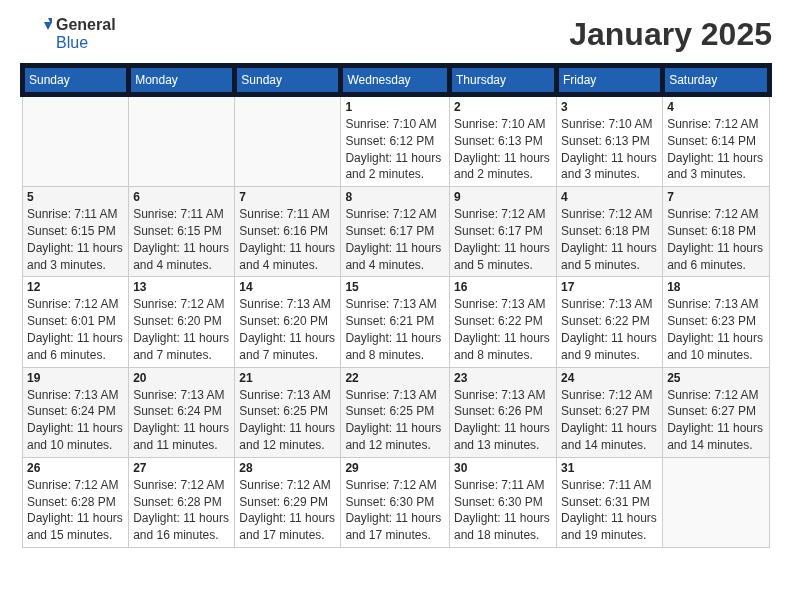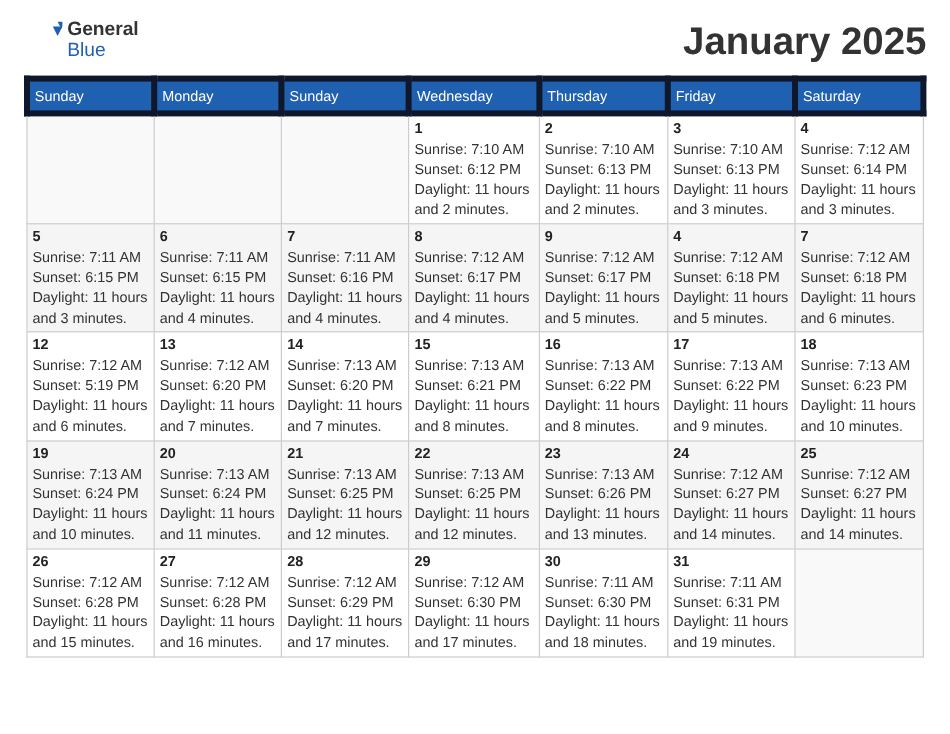--- a/index.html
+++ b/index.html
@@ -192,21 +192,21 @@
             <div class="day-info">Sunrise: 7:12 AM
 Sunset: 6:18 PM
 Daylight: 11 hours
 and 6 minutes.</div>
           </td>
         </tr>
         <tr>
           <td>
             <div class="day-number">12</div>
             <div class="day-info">Sunrise: 7:12 AM
-Sunset: 5:19 PM
+Sunset: 6:01 PM
 Daylight: 11 hours
 and 6 minutes.</div>
           </td>
           <td>
             <div class="day-number">13</div>
             <div class="day-info">Sunrise: 7:12 AM
 Sunset: 6:20 PM
 Daylight: 11 hours
 and 7 minutes.</div>
           </td>

